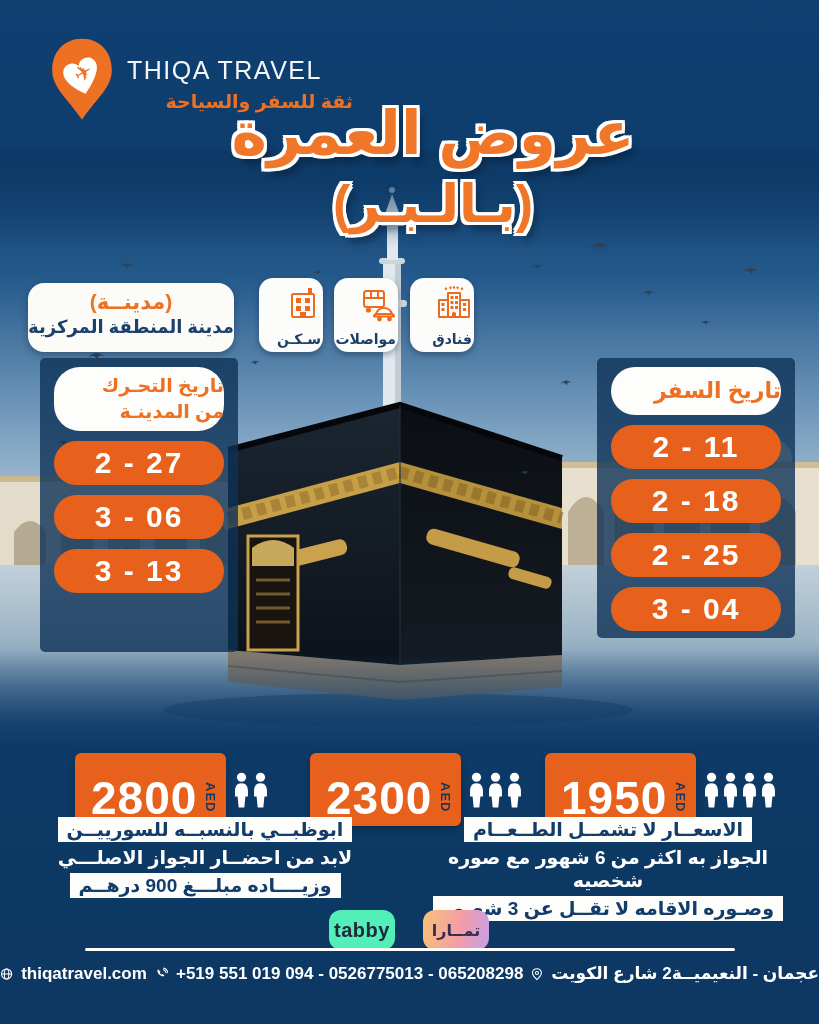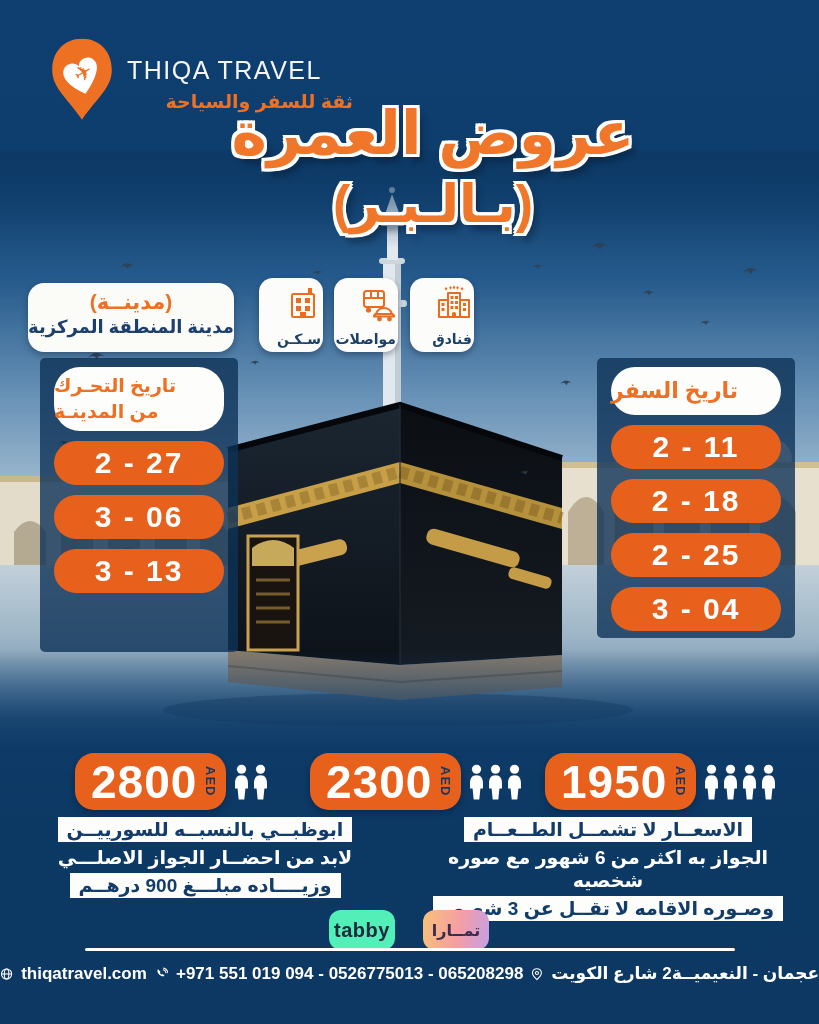--- a/index.html
+++ b/index.html
@@ -39,31 +39,31 @@
   .card-left{left:28px;}
   .card-right{left:589px;}
   .card .city{color:#ee7023;font-size:21px;font-weight:bold;line-height:1.1;}
   .card .hotel{color:#1c3f6e;font-size:18px;font-weight:bold;margin-top:3px;}
 
   
   .panel{background:rgba(14,50,88,.80);border-radius:5px;}
   .panel-left{left:40px;top:358px;width:198px;height:294px;}
   .panel-right{left:597px;top:358px;width:198px;height:280px;}
   .dates-head{margin:9px 14px 0;background:#fdfdfb;border-radius:26px;color:#ee7023;
-    font-weight:bold;text-align:left;direction:rtl;}
+    font-weight:bold;text-align:right;direction:rtl;}
   .dates-head.two{font-size:19px;line-height:1.35;padding:6px 0 7px;}
   .dates-head.one{font-size:22px;line-height:48px;height:48px;}
   .date-pill{margin:10px 14px 0;height:44px;border-radius:22px;background:#e8611c;color:#fff;
     font-size:30px;font-weight:bold;letter-spacing:2px;direction:ltr;
     display:flex;align-items:center;justify-content:center;}
 
   
   .price-group{top:753px;display:flex;align-items:center;gap:7px;}
-  .price-pill{background:#e8611c;border-radius:19px;height:57px;display:flex;align-items:center;
-    padding:0 9px 0 16px;box-shadow:0 3px 6px rgba(5,20,40,.35);}
+  .price-pill{background:#e8611c;border-radius:6px;height:57px;display:flex;align-items:center;
+    padding:16px 9px 0 16px;box-shadow:0 3px 6px rgba(5,20,40,.35);}
   .amount{color:#fff;font-size:46px;font-weight:bold;letter-spacing:1px;line-height:1;}
   .aed{writing-mode:vertical-rl;color:#17365f;font-size:13px;font-weight:bold;letter-spacing:1px;
     margin-left:7px;line-height:1;}
   .persons{display:flex;align-items:flex-end;gap:2px;}
   .persons svg{display:block;}
 
   
   .notes{top:817px;text-align:center;direction:rtl;}
   .notes-left{left:30px;width:350px;}
   .notes-right{left:425px;width:366px;}
@@ -398,21 +398,21 @@
       <circle cx="11" cy="11" r="8.5"></circle>
         <ellipse cx="11" cy="11" rx="3.8" ry="8.5"></ellipse>
         <path d="M2.5 11 h17"></path>
     </svg>
     <span class="ltr">thiqatravel.com</span>
     <svg width="20" height="20" viewBox="0 0 22 22" fill="none" stroke="#fff" stroke-width="1.9" stroke-linecap="round">
       <path d="M5 3 C3.4 4.8 3.6 8.6 7 12 C10.4 15.4 14.2 15.6 16 14 L12.8 10.8 L11 11.8 C10 11.8 8.2 10 8.2 9 L9.2 7.2 Z" fill="#fff" stroke="none"></path>
       <path d="M14 4 q4 1 4.5 5"></path>
         <path d="M14.5 1.2 q6 1.4 7 7.5"></path>
     </svg>
-    <span class="ltr">+971 551 019 094 - 0526775013 - 065208298</span>
+    <span class="ltr">+519 551 019 094 - 0526775013 - 065208298</span>
     <svg width="18" height="20" viewBox="0 0 20 22" fill="none" stroke="#fff" stroke-width="1.8">
       <path d="M10 2 C5.6 2 2.5 5.4 2.5 9.5 C2.5 14 10 20.5 10 20.5 C10 20.5 17.5 14 17.5 9.5 C17.5 5.4 14.4 2 10 2 Z"></path>
       <circle cx="10" cy="9.3" r="2.6"></circle>
     </svg>
     <span class="rtl">عجمان - النعيميــة2 شارع الكويت</span>
   </div>
 
 </div>
 
 </body></html>

